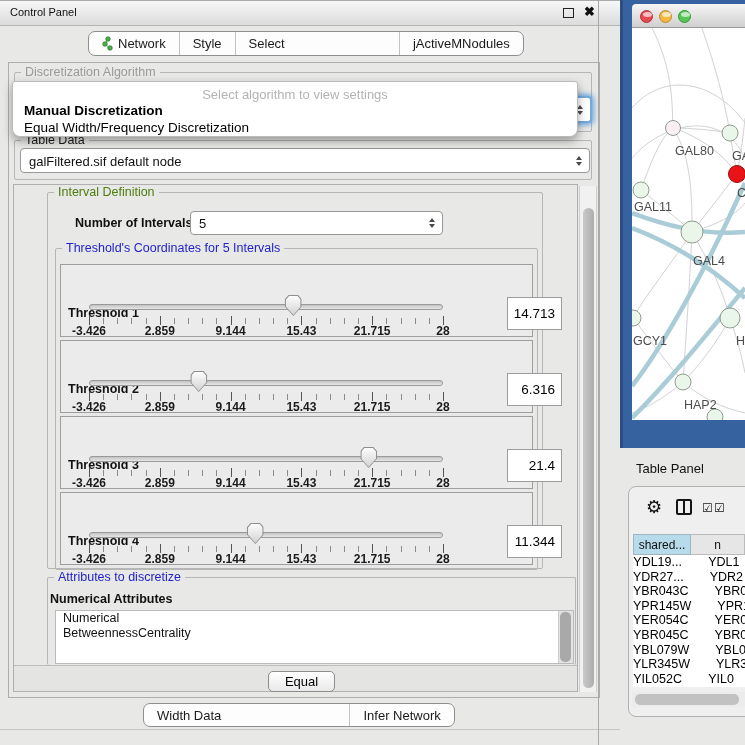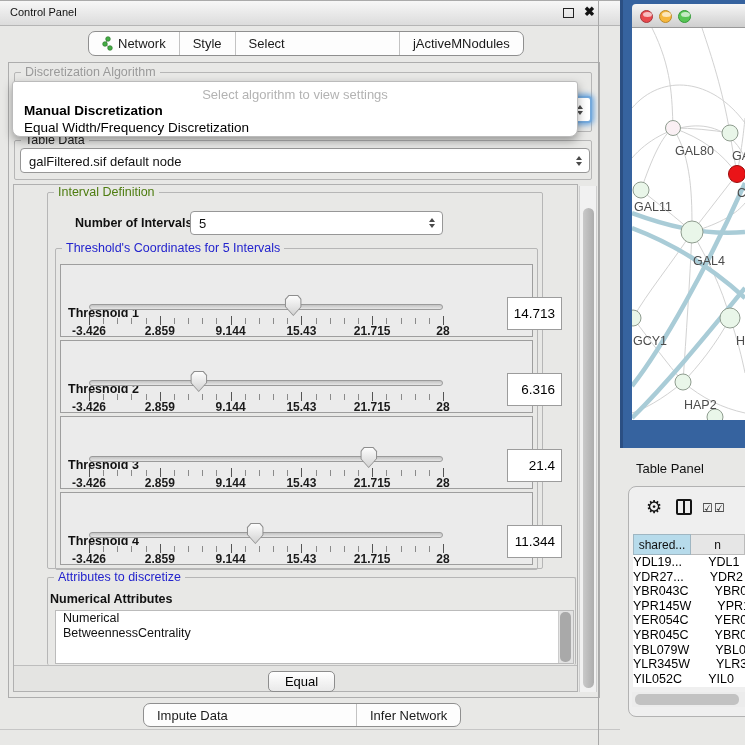--- a/index.html
+++ b/index.html
@@ -290,21 +290,21 @@
         <div class="attr-item">BetweennessCentrality</div>
       </div>
     <div id="attr-sb-track" class="abs"></div>
     <div id="attr-sb-thumb" class="abs"></div>
 
     <div id="apply-strip" class="abs"></div>
     <div id="apply-btn" class="abs">Equal</div>
 
     <div id="bottom-tabs" class="abs segbar">
         <div class="seg">
-          <span>Impute Data</span>
+          <span>Width Data</span>
         </div>
         <div class="seg sel">
           <span>Discretize Data</span>
         </div>
         <div class="seg">
           <span>Infer Network</span>
         </div>
       </div>
     <div id="panel-bottom-line" class="abs"></div>
     <div id="ctrl-right-line" class="abs"></div>

